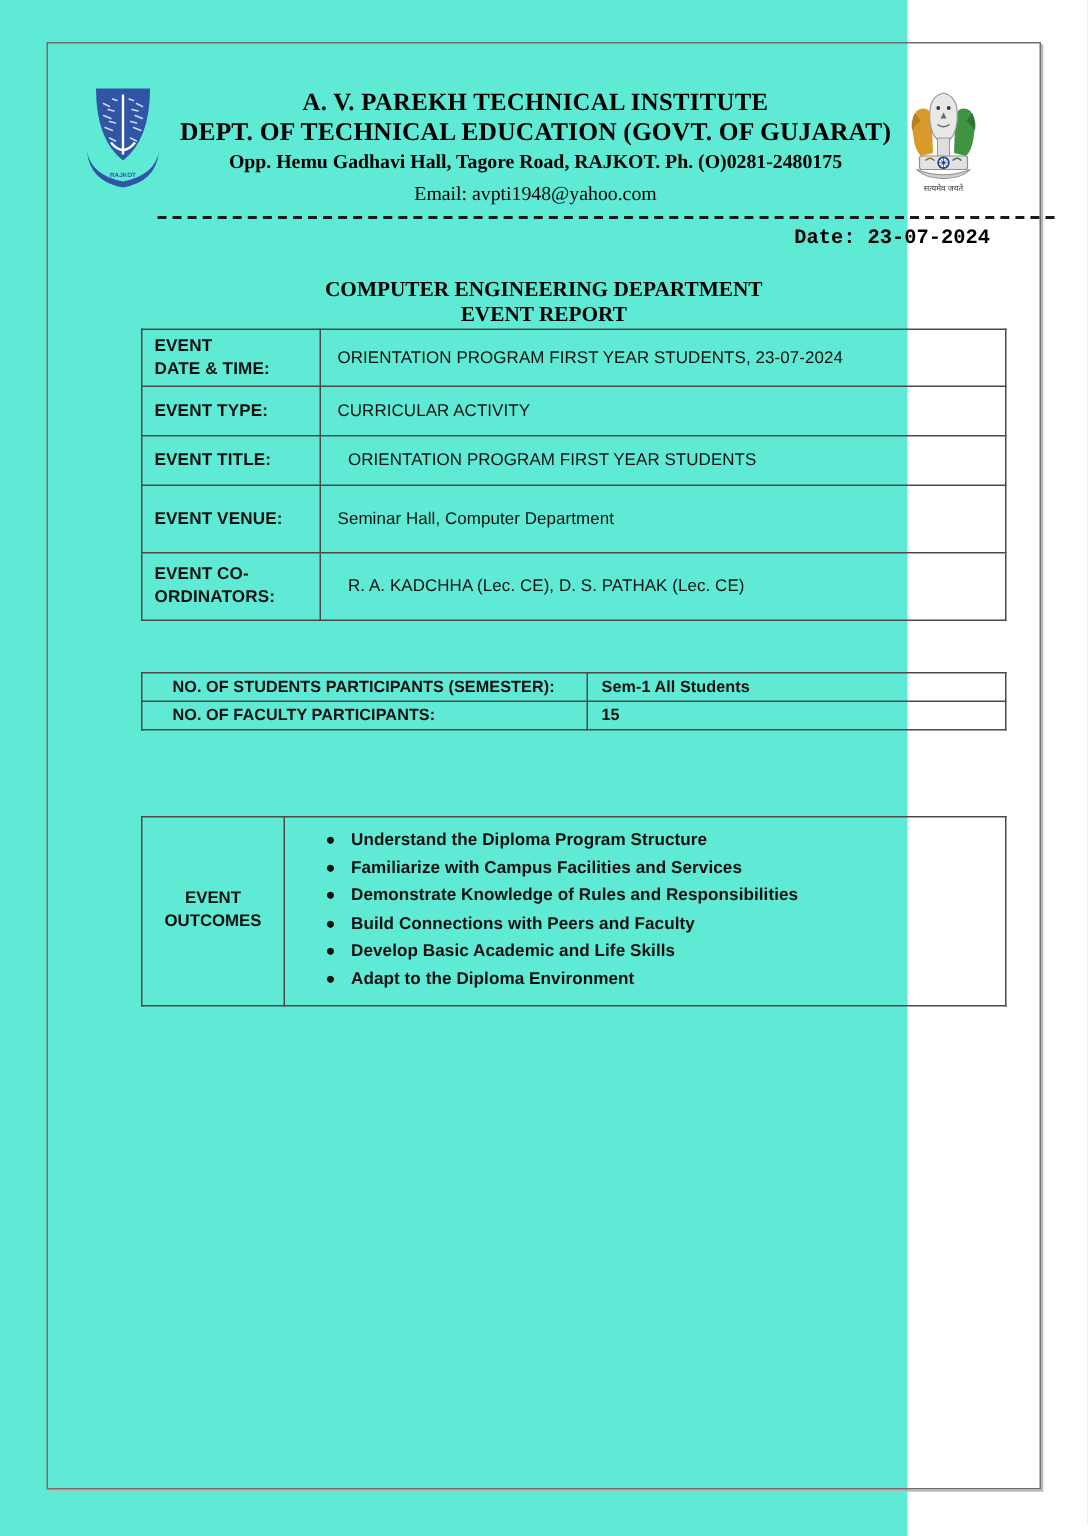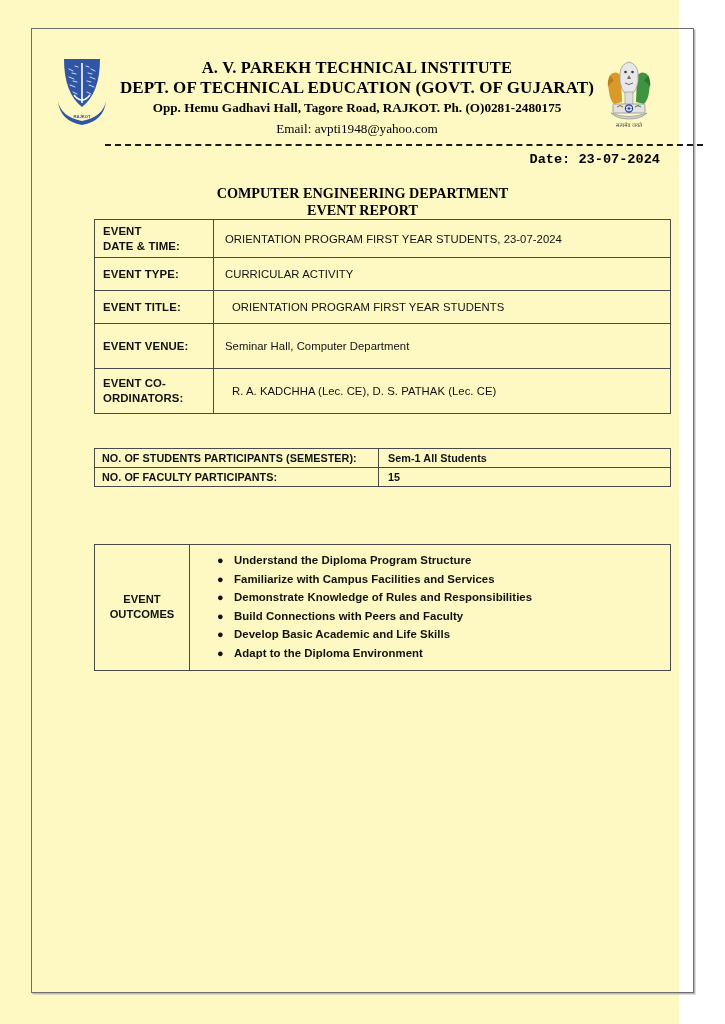--- a/index.html
+++ b/index.html
@@ -12,23 +12,23 @@
     height: 1024px;
     position: relative;
     font-family: "Liberation Sans", sans-serif;
     overflow: hidden;
   }
 
   
   .page-sheet {
     position: absolute;
     left: 0; top: 0;
-    width: 679px;
+    width: 605px;
     height: 1024px;
-    background: #fef9c3;
+    background: #5eead4;
   }
   .page-border {
     position: absolute;
     left: 31px;
     top: 28px;
     width: 663px;
     height: 965px;
     border: 1px solid #6f6f6f;
     box-sizing: border-box;
     box-shadow: 1.5px 1.5px 0 0 #b9b9b9;
@@ -177,21 +177,21 @@
     left: 63px;
     top: 420px;
     width: 577px;
   }
   #participants-table td {
     height: 18px;
     font-weight: bold;
     font-size: 10.8px;
     letter-spacing: .05px;
   }
-  #participants-table td.p-lbl { width: 276px; padding-left: 7px; }
+  #participants-table td.p-lbl { width: 276px; padding-left: 20px; }
   #participants-table td.p-val { padding-left: 9px; }
 
   
   #outcomes-table {
     left: 63px;
     top: 516px;
     width: 577px;
   }
   #outcomes-table td.oc-lbl {
     width: 94px;

